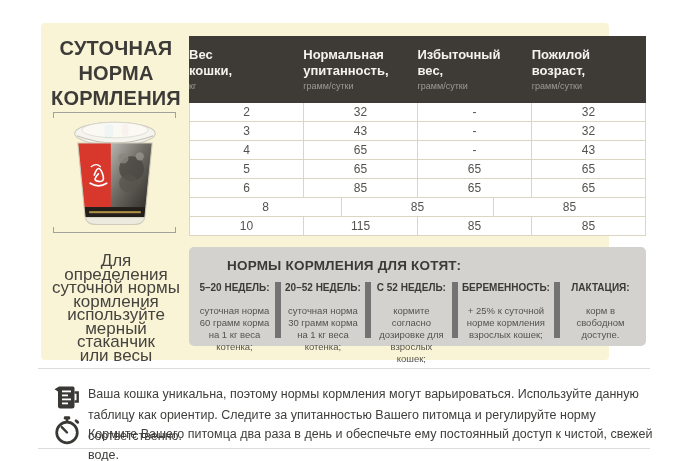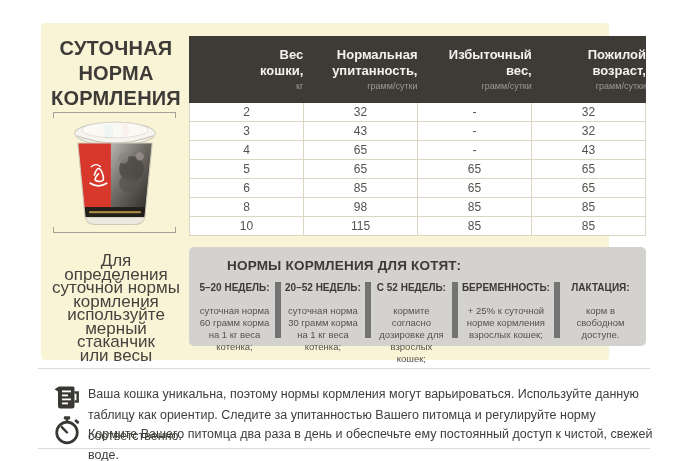--- a/index.html
+++ b/index.html
@@ -19,21 +19,21 @@
   .bracket-bottom{position:absolute;bottom:0;left:0;right:0;height:5px;
     border-bottom:1px solid #a3a29a;border-left:1px solid #a3a29a;border-right:1px solid #a3a29a;}
   .cup-wrap{position:absolute;left:22px;top:92px;width:104px;height:122px;}
 
   .left-note{position:absolute;left:8px;top:231px;width:134px;text-align:center;
     font-size:17px;line-height:13.5px;color:#45433e;white-space:pre-line;}
 
   
   .ftable{position:absolute;left:148px;top:13px;width:457px;}
   .thead{display:flex;background:#3e3b37;height:67px;}
-  .th{flex:1;text-align:right;padding-top:11px;}
+  .th{flex:1;text-align:left;padding-top:11px;}
   .th-title{font-size:13px;font-weight:bold;color:#f4f2ee;line-height:15.5px;white-space:pre-line;}
   .th-unit{font-size:9px;color:#9d9a95;margin-top:3px;}
   .tbody{border-left:1px solid #dbd6c4;border-right:1px solid #dbd6c4;}
   .tr{display:flex;background:#fff;border-bottom:1px solid #dbd6c4;height:18px;}
   .td{flex:1;text-align:center;font-size:12px;color:#54524e;line-height:18px;border-right:1px solid #dbd6c4;}
   .td:last-child{border-right:none;}
 
   
   .kittens{position:absolute;left:148px;top:224px;width:457px;height:99px;background:#d3d2ce;border-radius:5px;}
   .kittens-title{position:absolute;left:38px;top:11px;font-size:13.5px;font-weight:bold;color:#3c3a36;letter-spacing:.2px;}
@@ -162,21 +162,20 @@
             <div class="td">65</div>
           </div>
           <div class="tr">
             <div class="td">6</div>
             <div class="td">85</div>
             <div class="td">65</div>
             <div class="td">65</div>
           </div>
           <div class="tr">
             <div class="td">8</div>
-            <div class="td">98</div>
             <div class="td">85</div>
             <div class="td">85</div>
           </div>
           <div class="tr">
             <div class="td">10</div>
             <div class="td">115</div>
             <div class="td">85</div>
             <div class="td">85</div>
           </div>
         </div>

